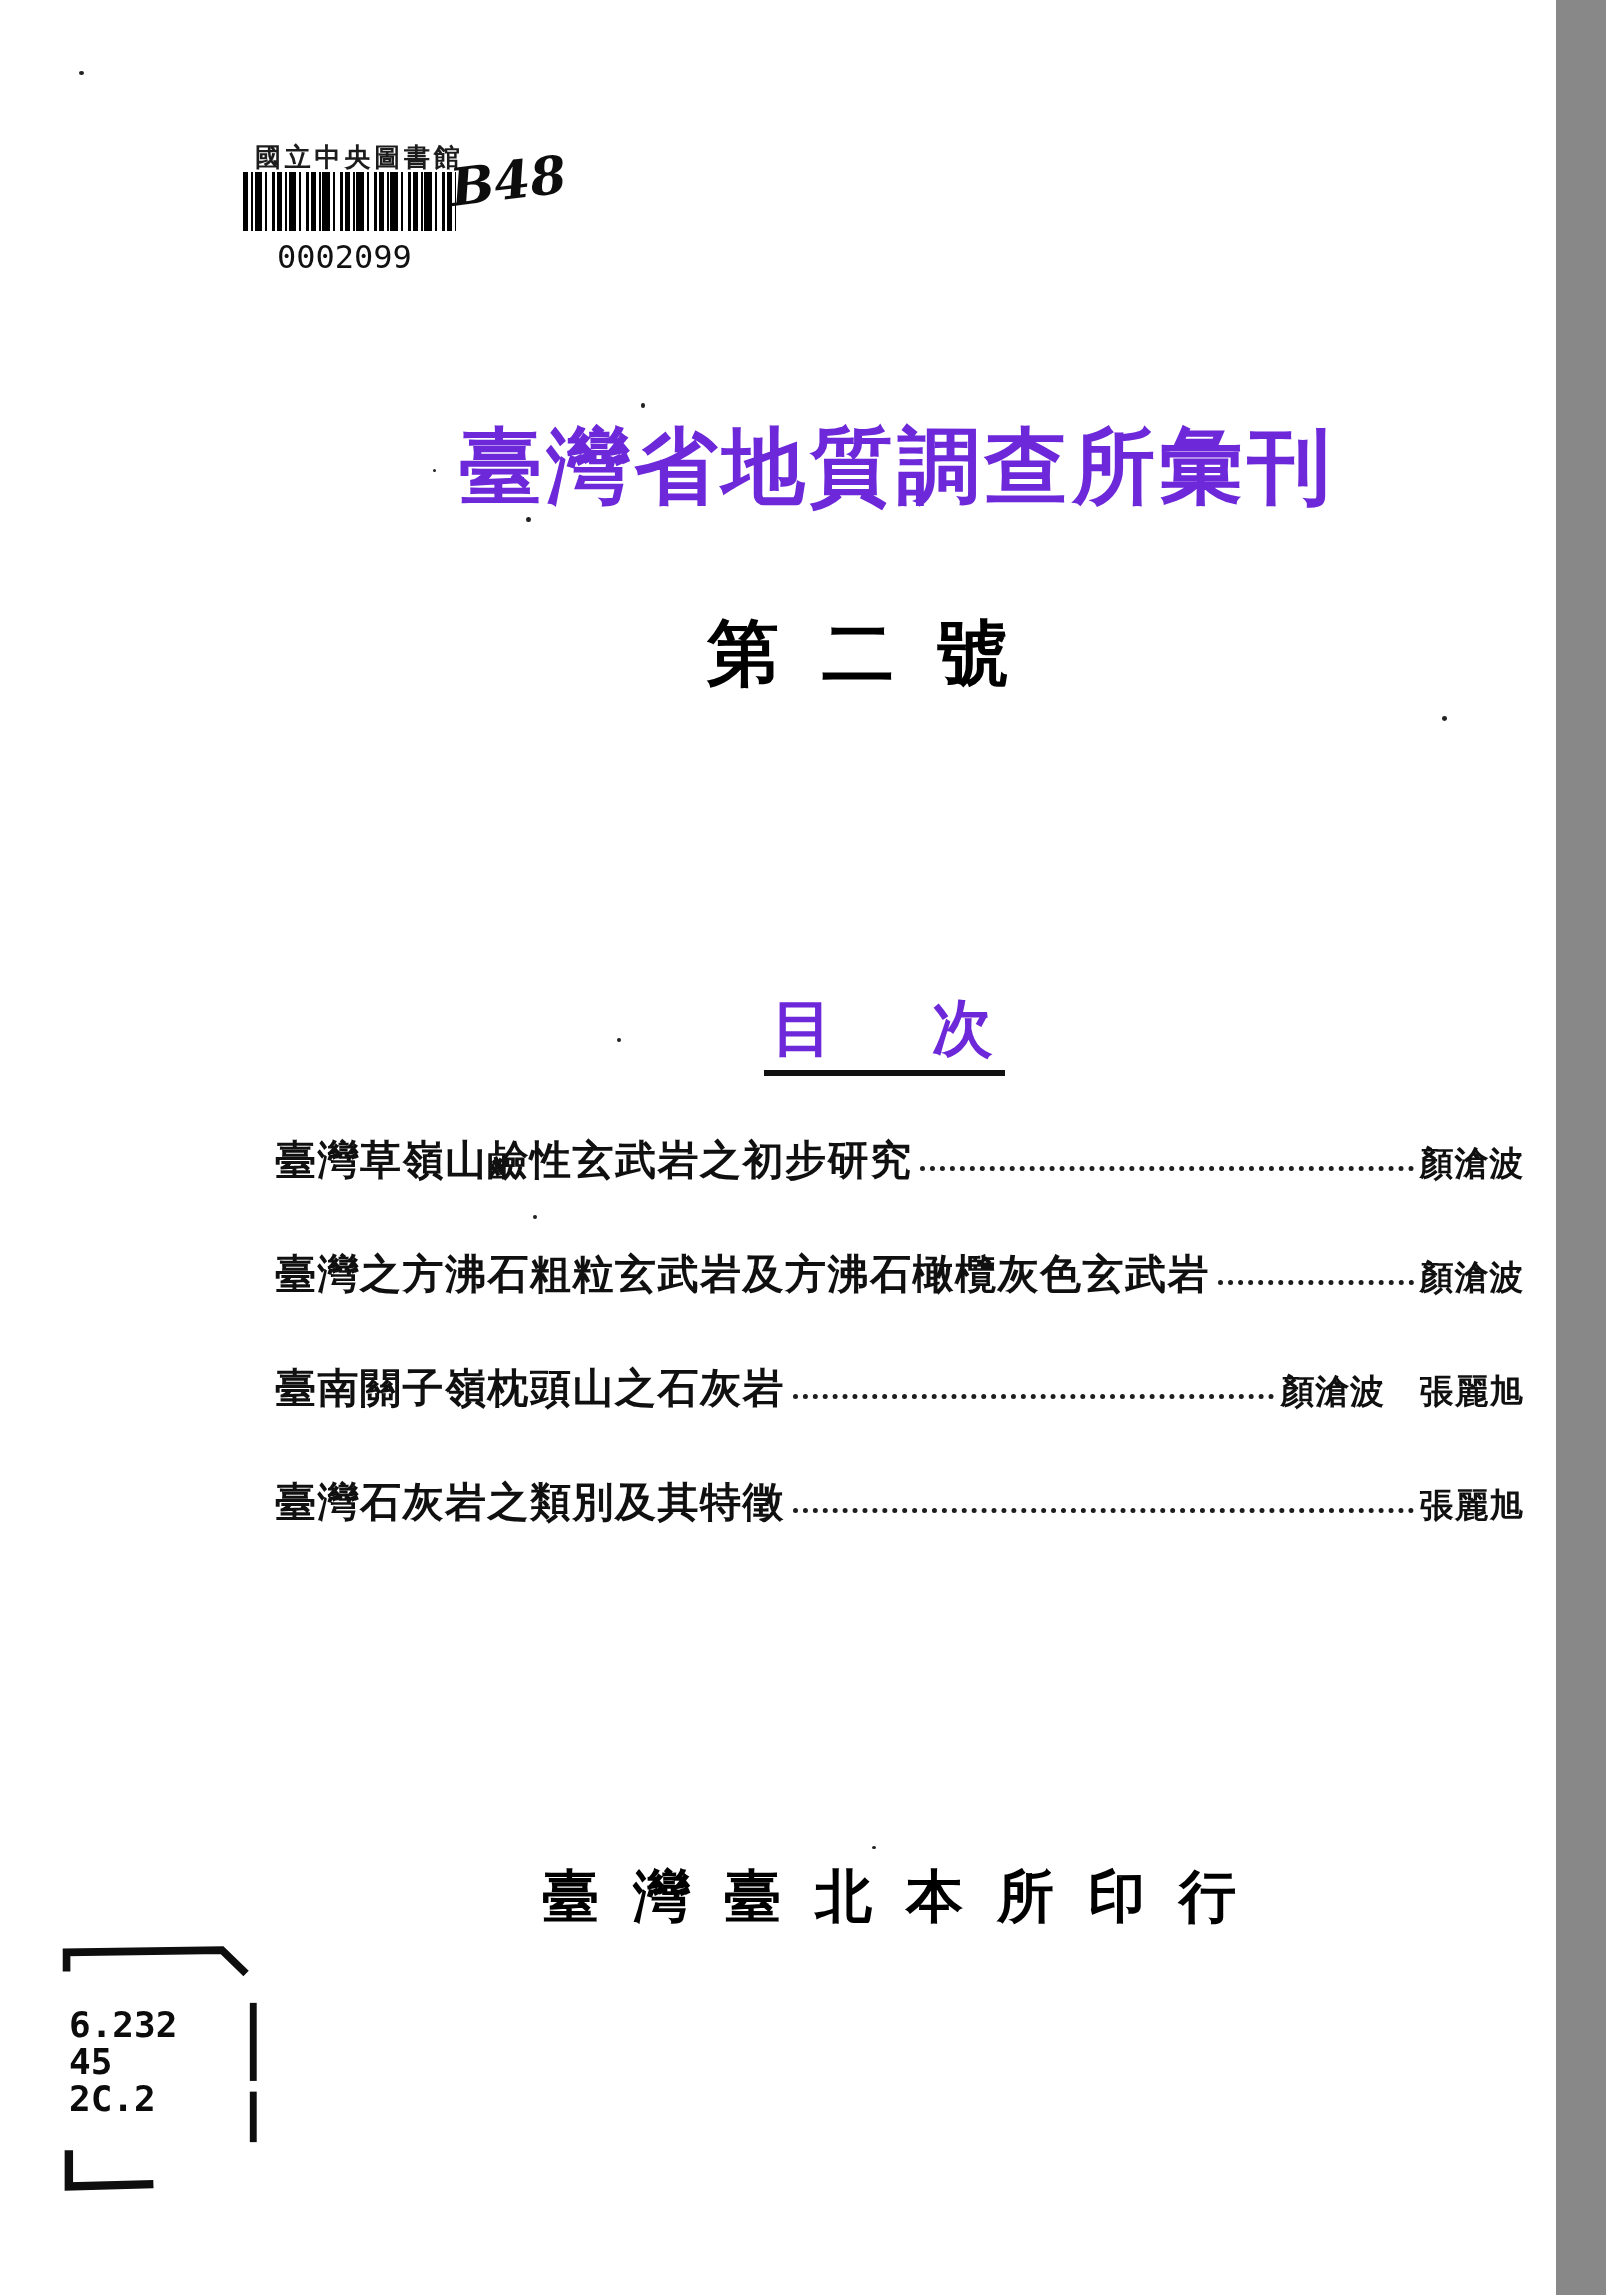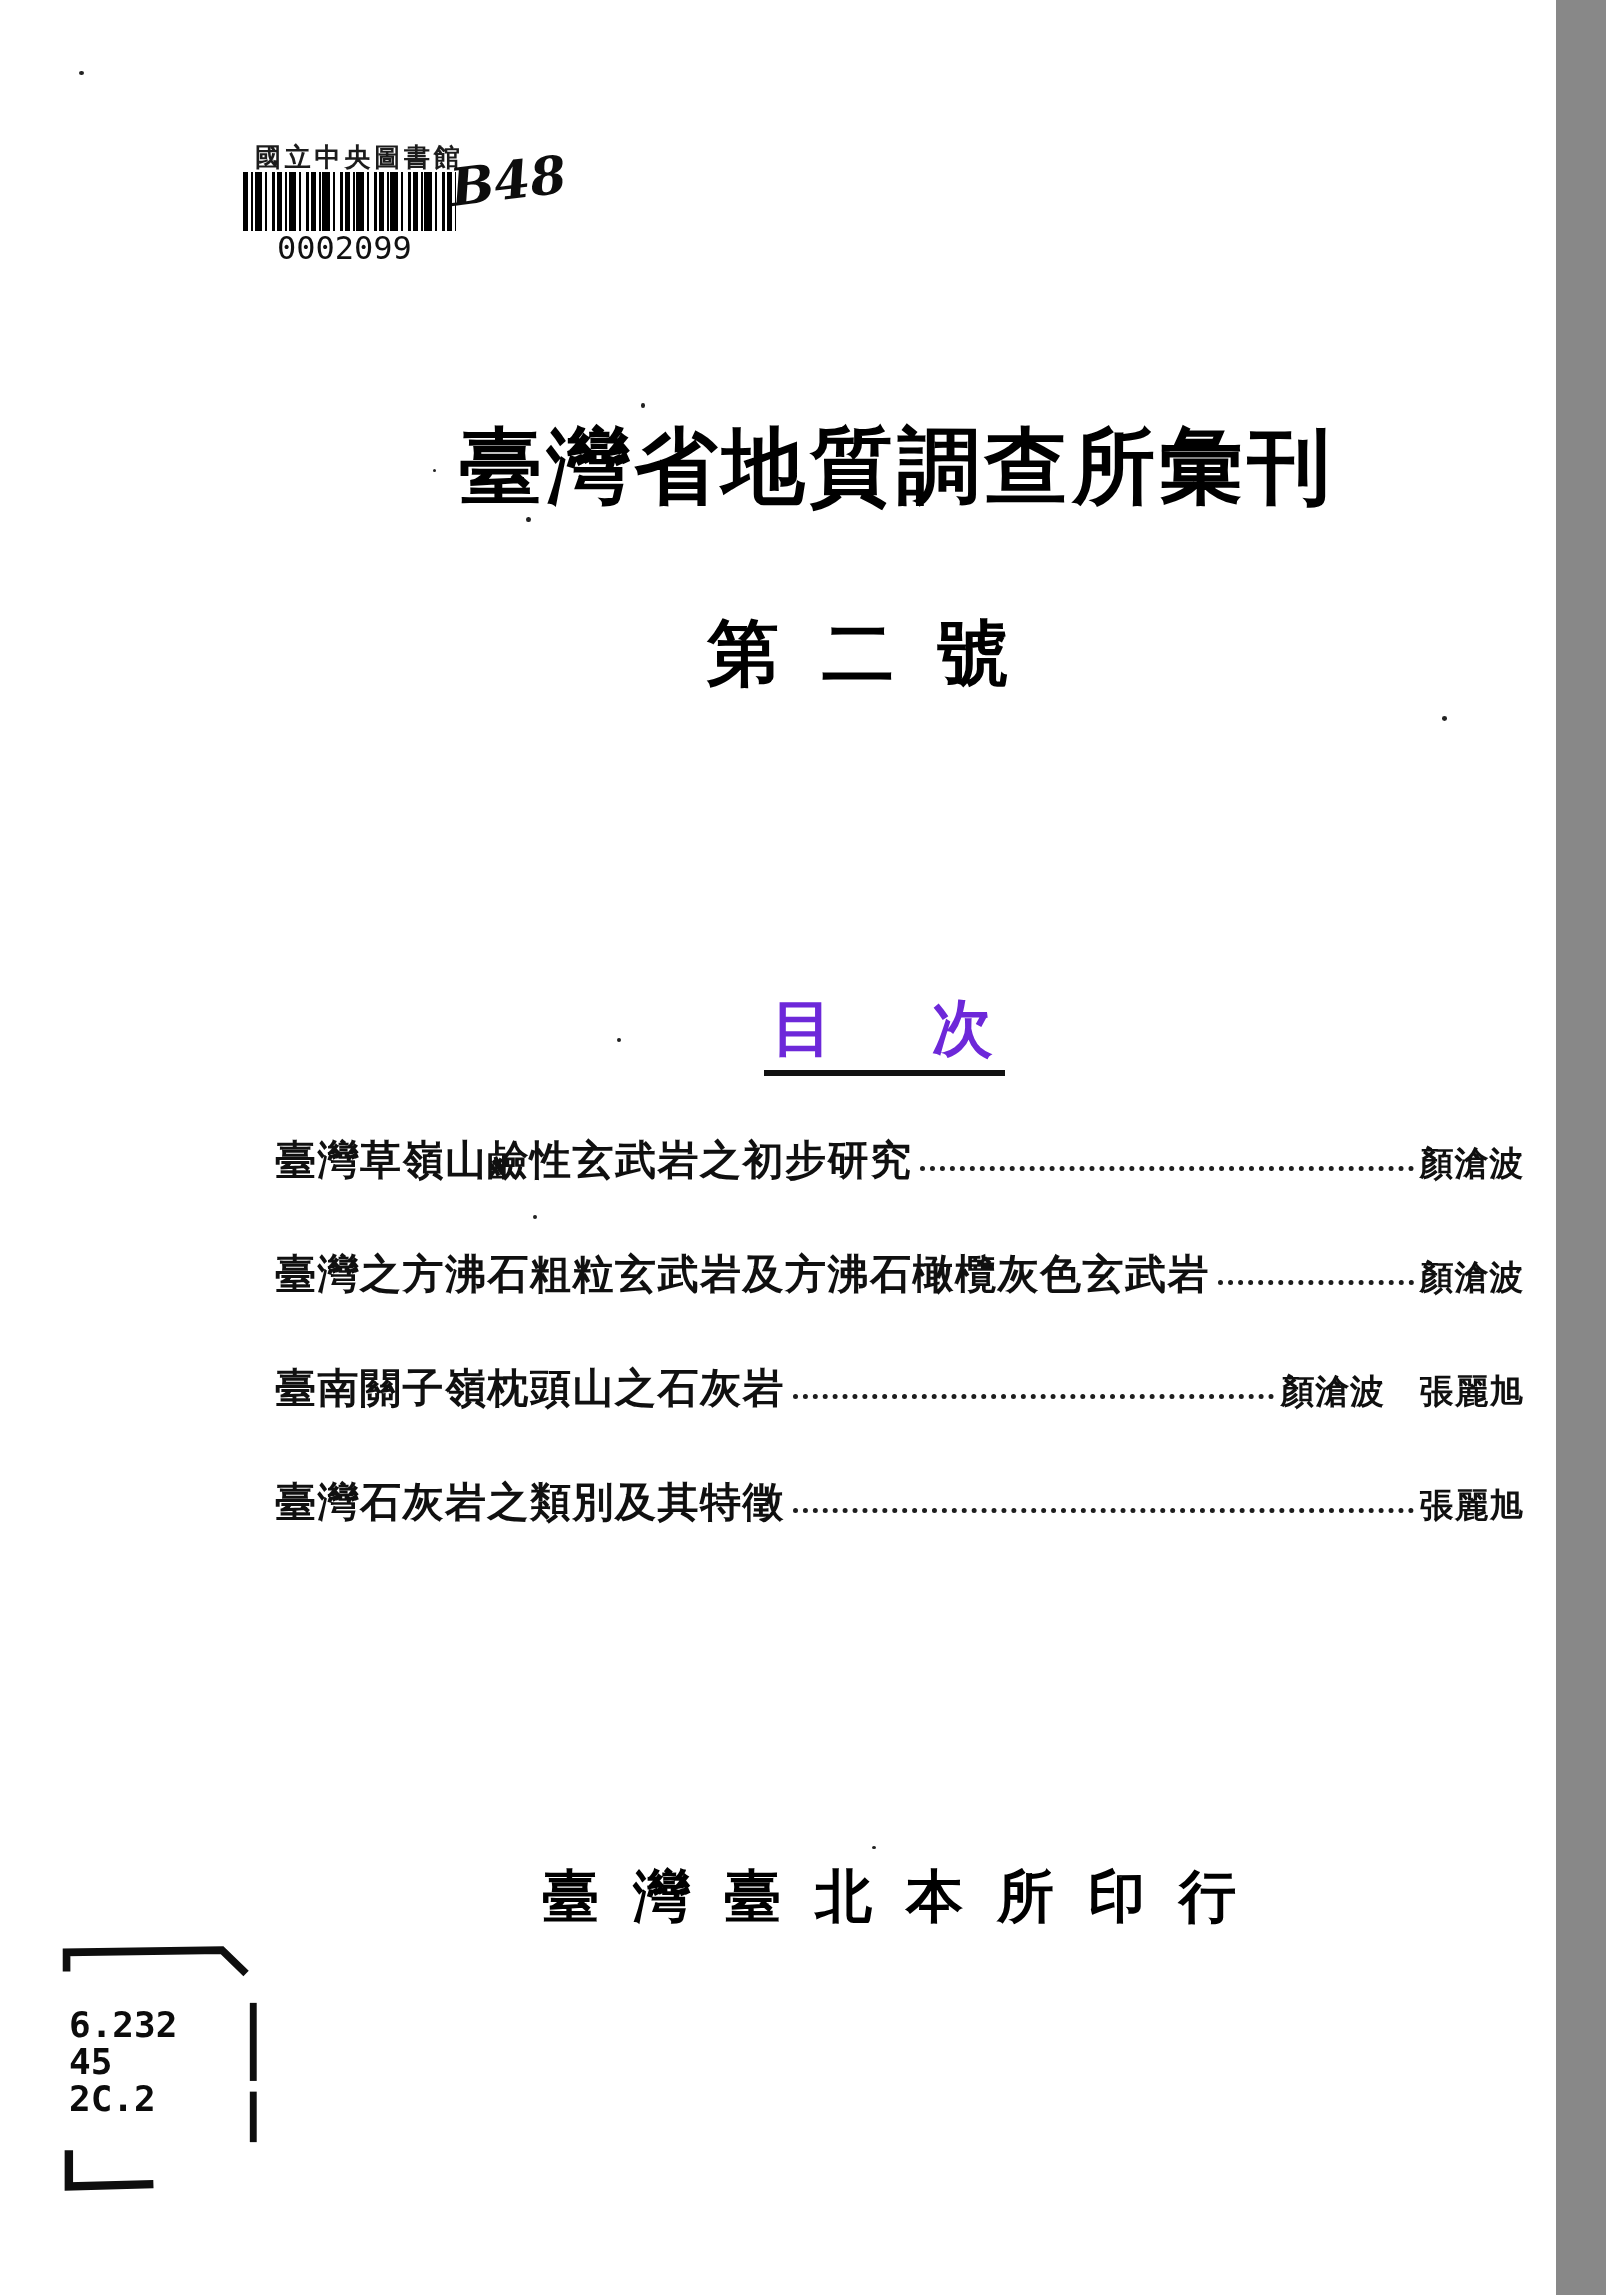--- a/index.html
+++ b/index.html
@@ -21,35 +21,35 @@
     position:absolute;left:243px;top:172px;width:213px;height:59px;
     background:
       repeating-linear-gradient(90deg,
         #000 0 4.6px, transparent 4.6px 7.7px,
         #000 7.7px 10px, transparent 10px 11.5px,
         #000 11.5px 19px, transparent 19px 22px,
         #000 22px 24.5px, transparent 24.5px 29px,
         #000 29px 32px, transparent 32px 34px);
   }
   .barcode-number{
-    position:absolute;left:277px;top:229px;
+    position:absolute;left:277px;top:238px;
     font-family:"DejaVu Sans Mono","Liberation Mono",monospace;
     font-size:32px;color:#111;white-space:nowrap;
   }
   .handwritten{
     position:absolute;left:450px;top:150px;
     font-size:52px;font-style:italic;font-weight:700;
     transform:rotate(-7deg);
     color:#0d0d0d;white-space:nowrap;
   }
   
   .main-title{
     position:absolute;left:459px;top:412px;
     font-size:83px;font-weight:900;letter-spacing:4.6px;
-    color:#000000;white-space:nowrap;
+    color:#6d28d9;white-space:nowrap;
   }
   .issue-no{
     position:absolute;left:707px;top:606px;
     font-size:72px;font-weight:900;letter-spacing:43px;
     color:#000;white-space:nowrap;
   }
   
   .toc-heading{
     position:absolute;left:764px;top:997px;
     border-bottom:6.9px solid #111;

